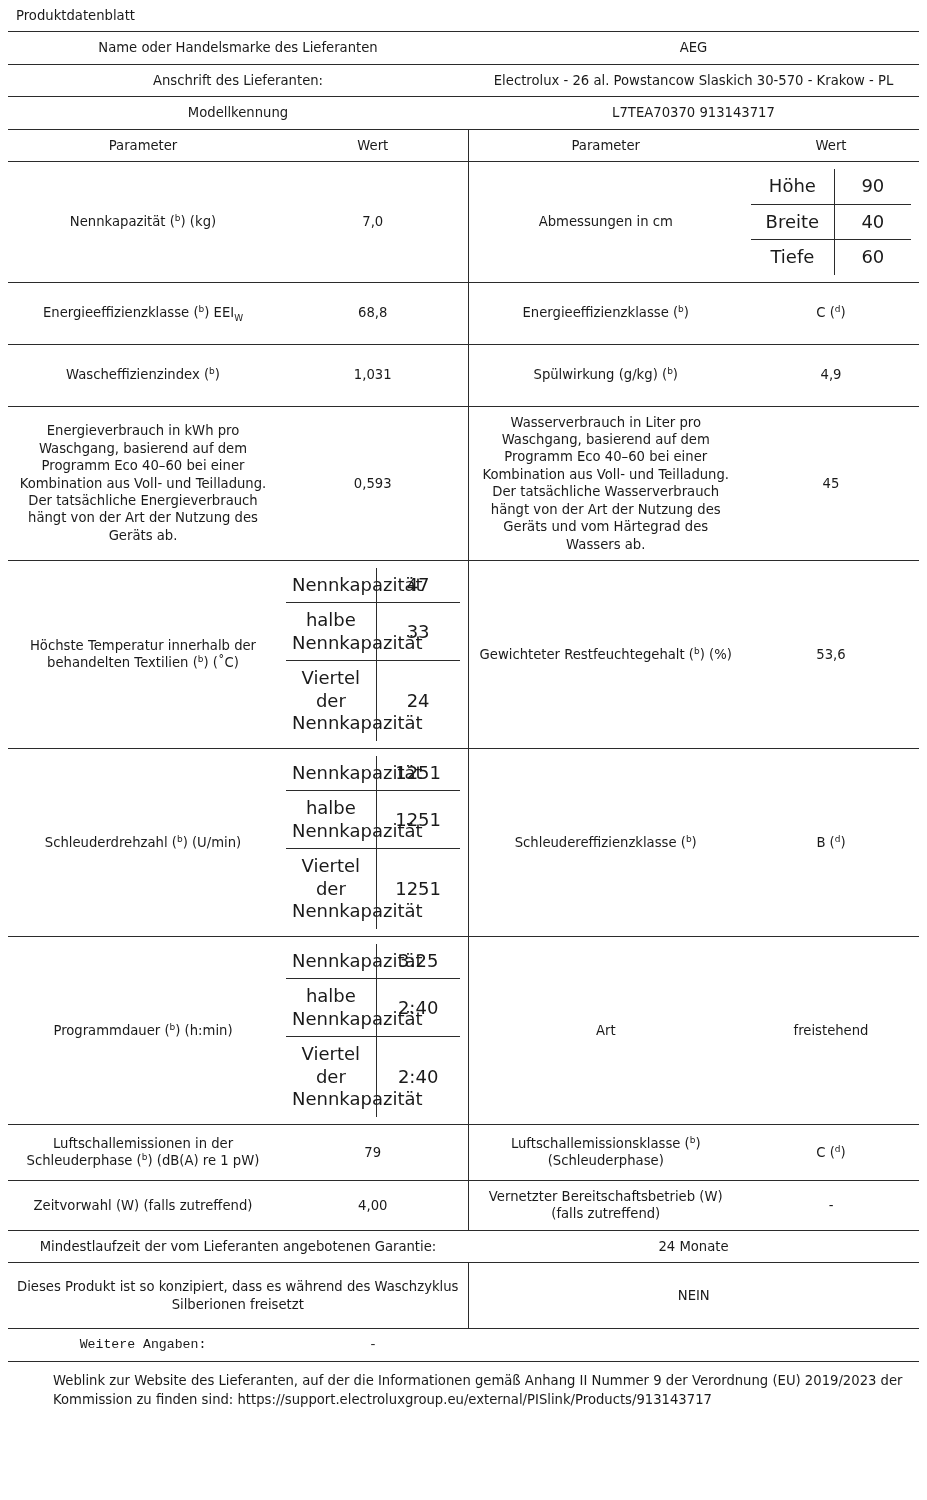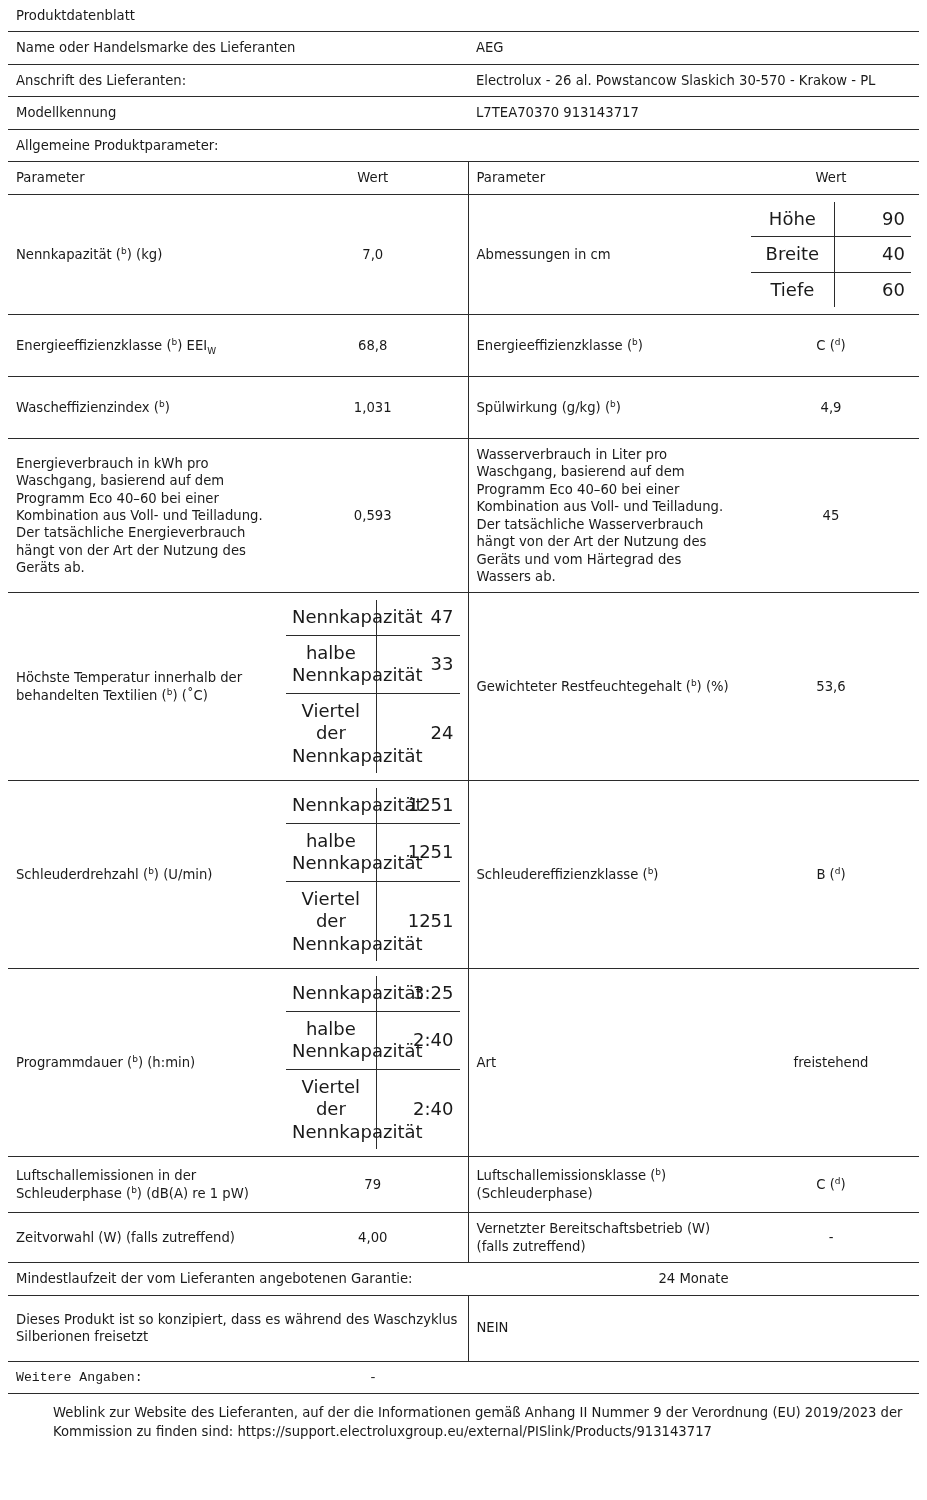--- a/index.html
+++ b/index.html
@@ -36,21 +36,21 @@
   .vline-l { border-left: 1.1px solid #2b2b2b; }
   .title-row td {
     text-align: left;
     font-weight: bold;
     padding-bottom: 5px;
     padding-top: 2px;
     font-size: 13.4px;
   }
   .b { font-weight: bold; }
   .c { text-align: center; }
-  .l { text-align: left; }
+  .l { text-align: center; }
   sup {
     font-size: 0.68em;
     vertical-align: super;
     line-height: 0;
   }
   sub {
     font-size: 0.68em;
     vertical-align: sub;
     line-height: 0;
   }
@@ -61,21 +61,21 @@
     table-layout: fixed;
   }
   table.inner td {
     padding: 6px 6px;
     font-size: 18px;
     line-height: 1.25;
     vertical-align: middle;
   }
   table.inner tr + tr td { border-top: 1.1px solid #2b2b2b; }
   table.inner td.lbl { text-align: center; }
-  table.inner td.val { text-align: right; border-left: 1.1px solid #2b2b2b; width: 48%; }
+  table.inner td.val { text-align: center; border-left: 1.1px solid #2b2b2b; width: 48%; }
   td.nopad { padding: 0; }
   .cellpara { padding: 2px 8px 2px 2px; }
   .footer {
     width: 911px;
     margin-top: 9px;
     padding: 0 2px;
     font-size: 13.2px;
     line-height: 1.45;
   }
   .wrap-note { word-break: break-word; margin-left: 43px; }
@@ -105,23 +105,20 @@
     <tr>
       <td class="hline-top b l" colspan="2">Anschrift des Lieferanten:</td>
       <td class="hline-top l" colspan="2">Electrolux - 26 al. Powstancow Slaskich 30-570 - Krakow - PL</td>
     </tr>
 
     <tr>
       <td class="hline-top b l" colspan="2">Modellkennung</td>
       <td class="hline-top l" colspan="2">L7TEA70370 913143717</td>
     </tr>
 
-    <tr>
-      <td class="hline-top b l" colspan="4">Allgemeine Produktparameter:</td>
-    </tr>
 
     <tr>
       <td class="hline-top l">Parameter</td>
       <td class="hline-top c">Wert</td>
       <td class="hline-top vline-l l">Parameter</td>
       <td class="hline-top c">Wert</td>
     </tr>
 
     <tr>
       <td class="hline-top l">

